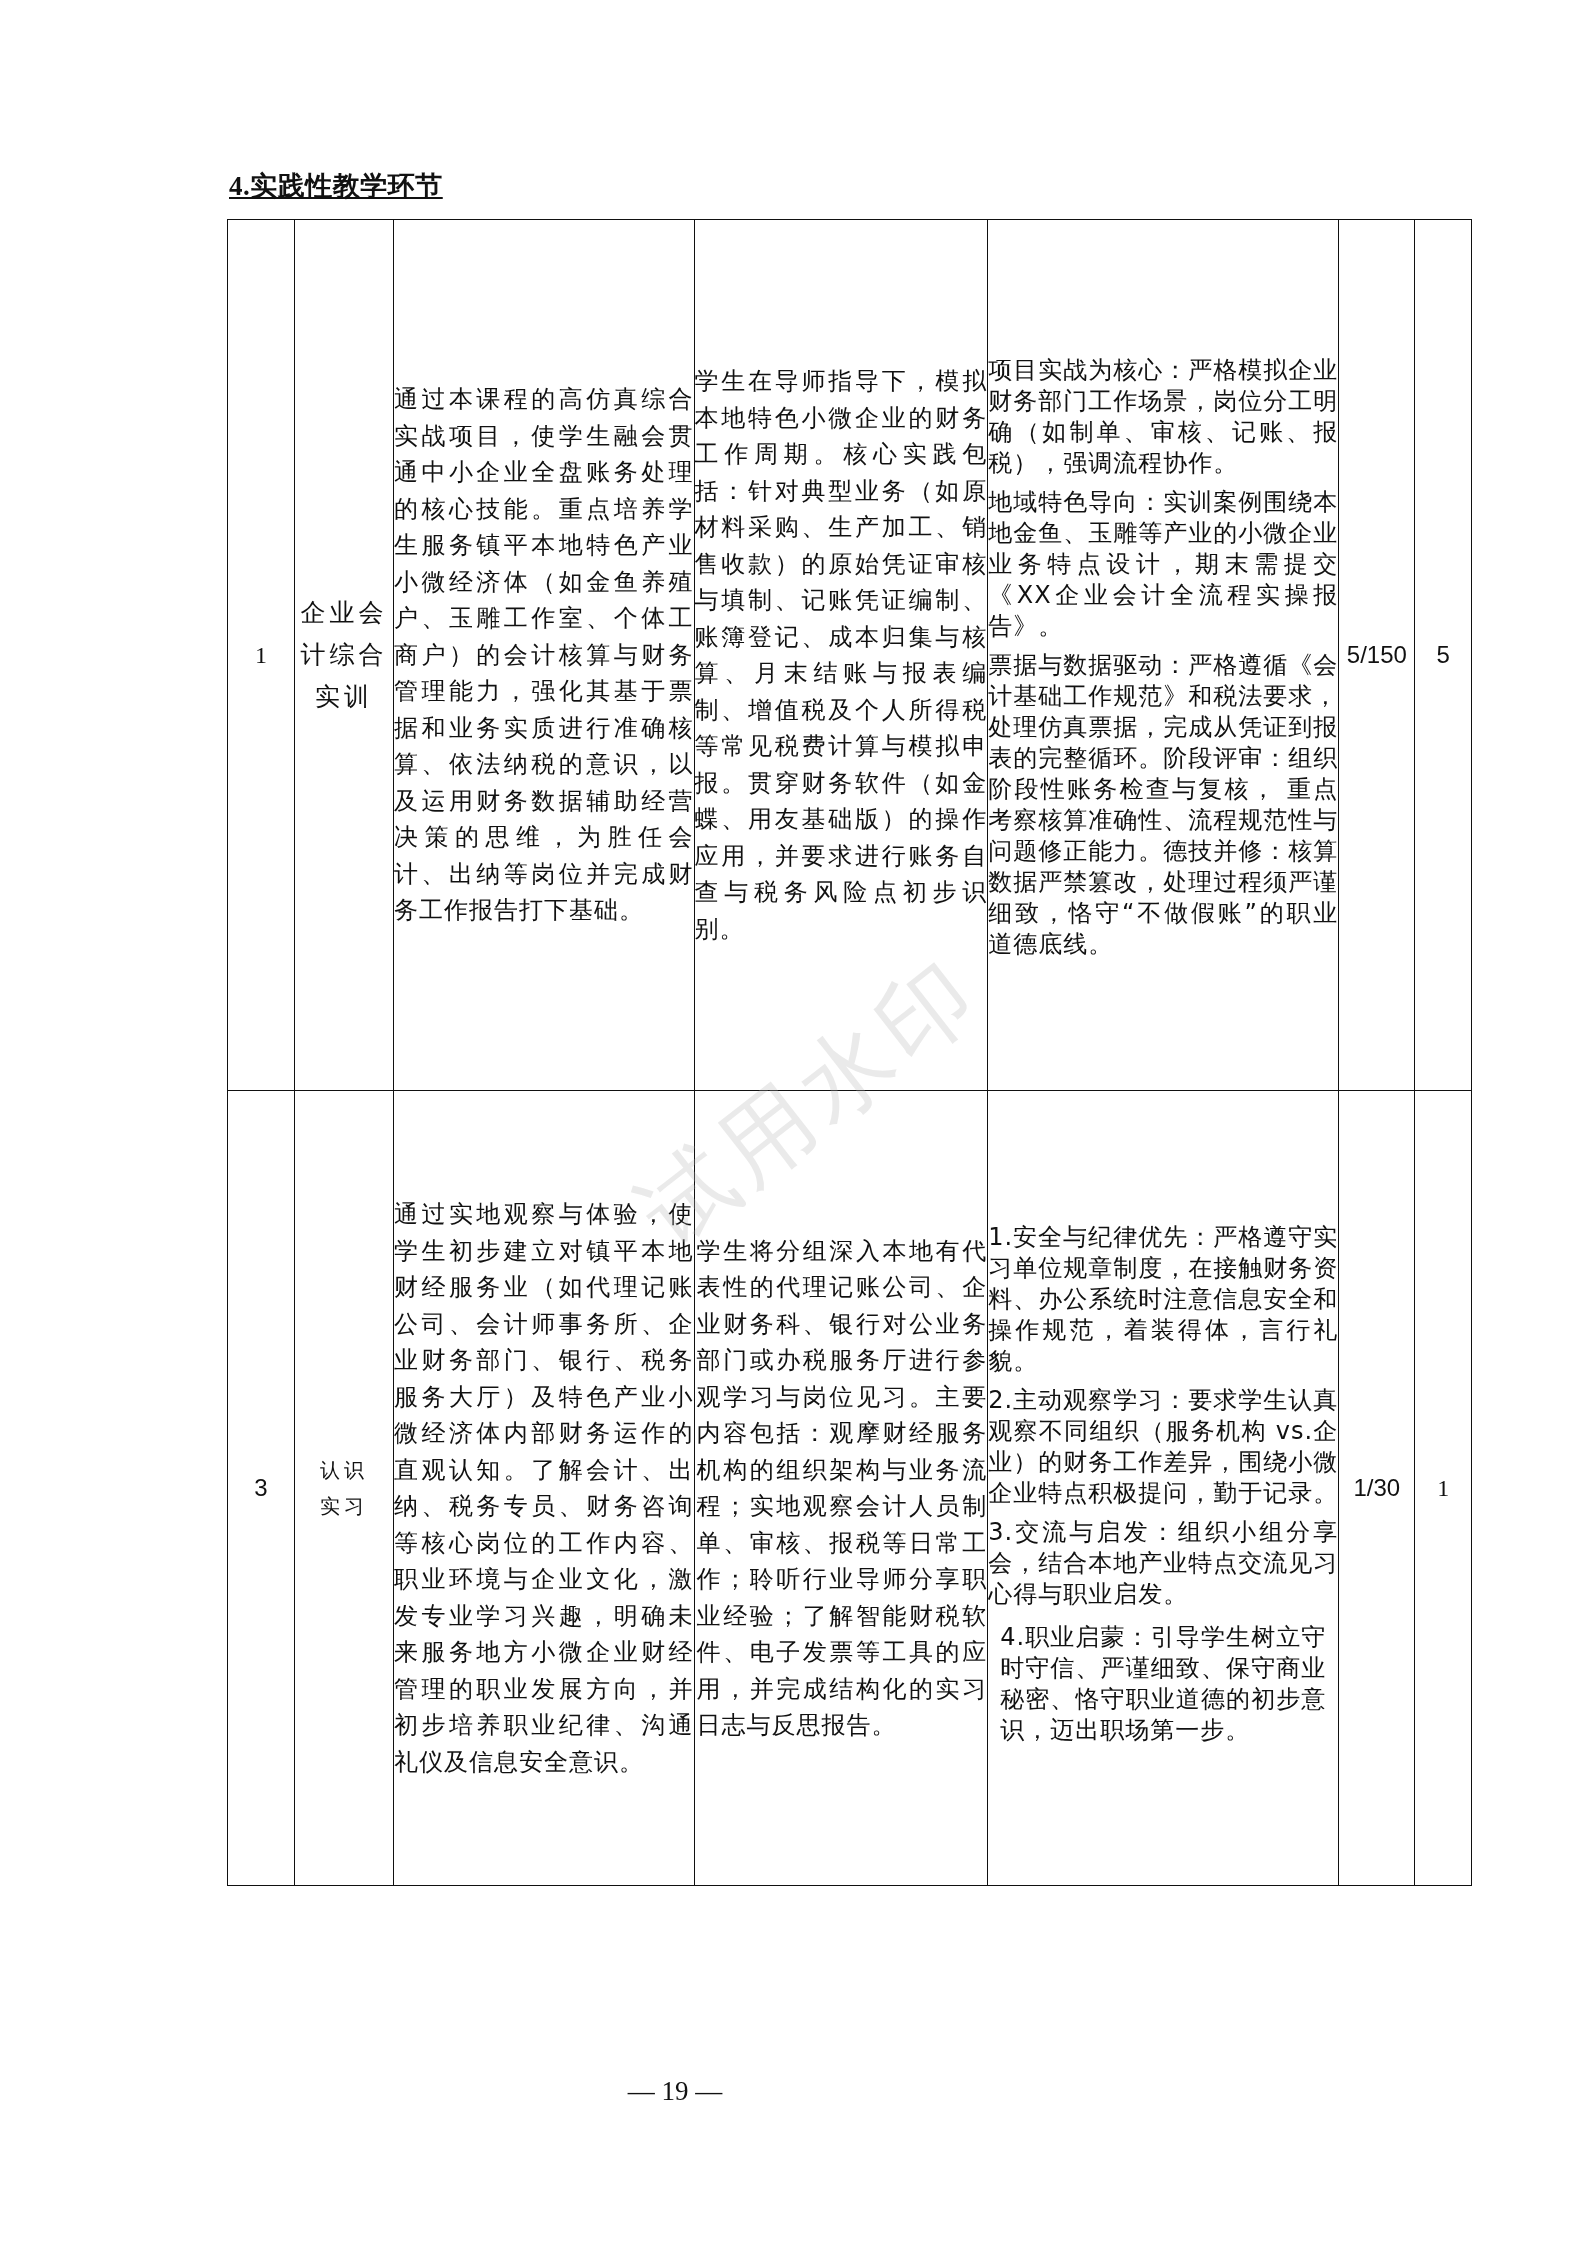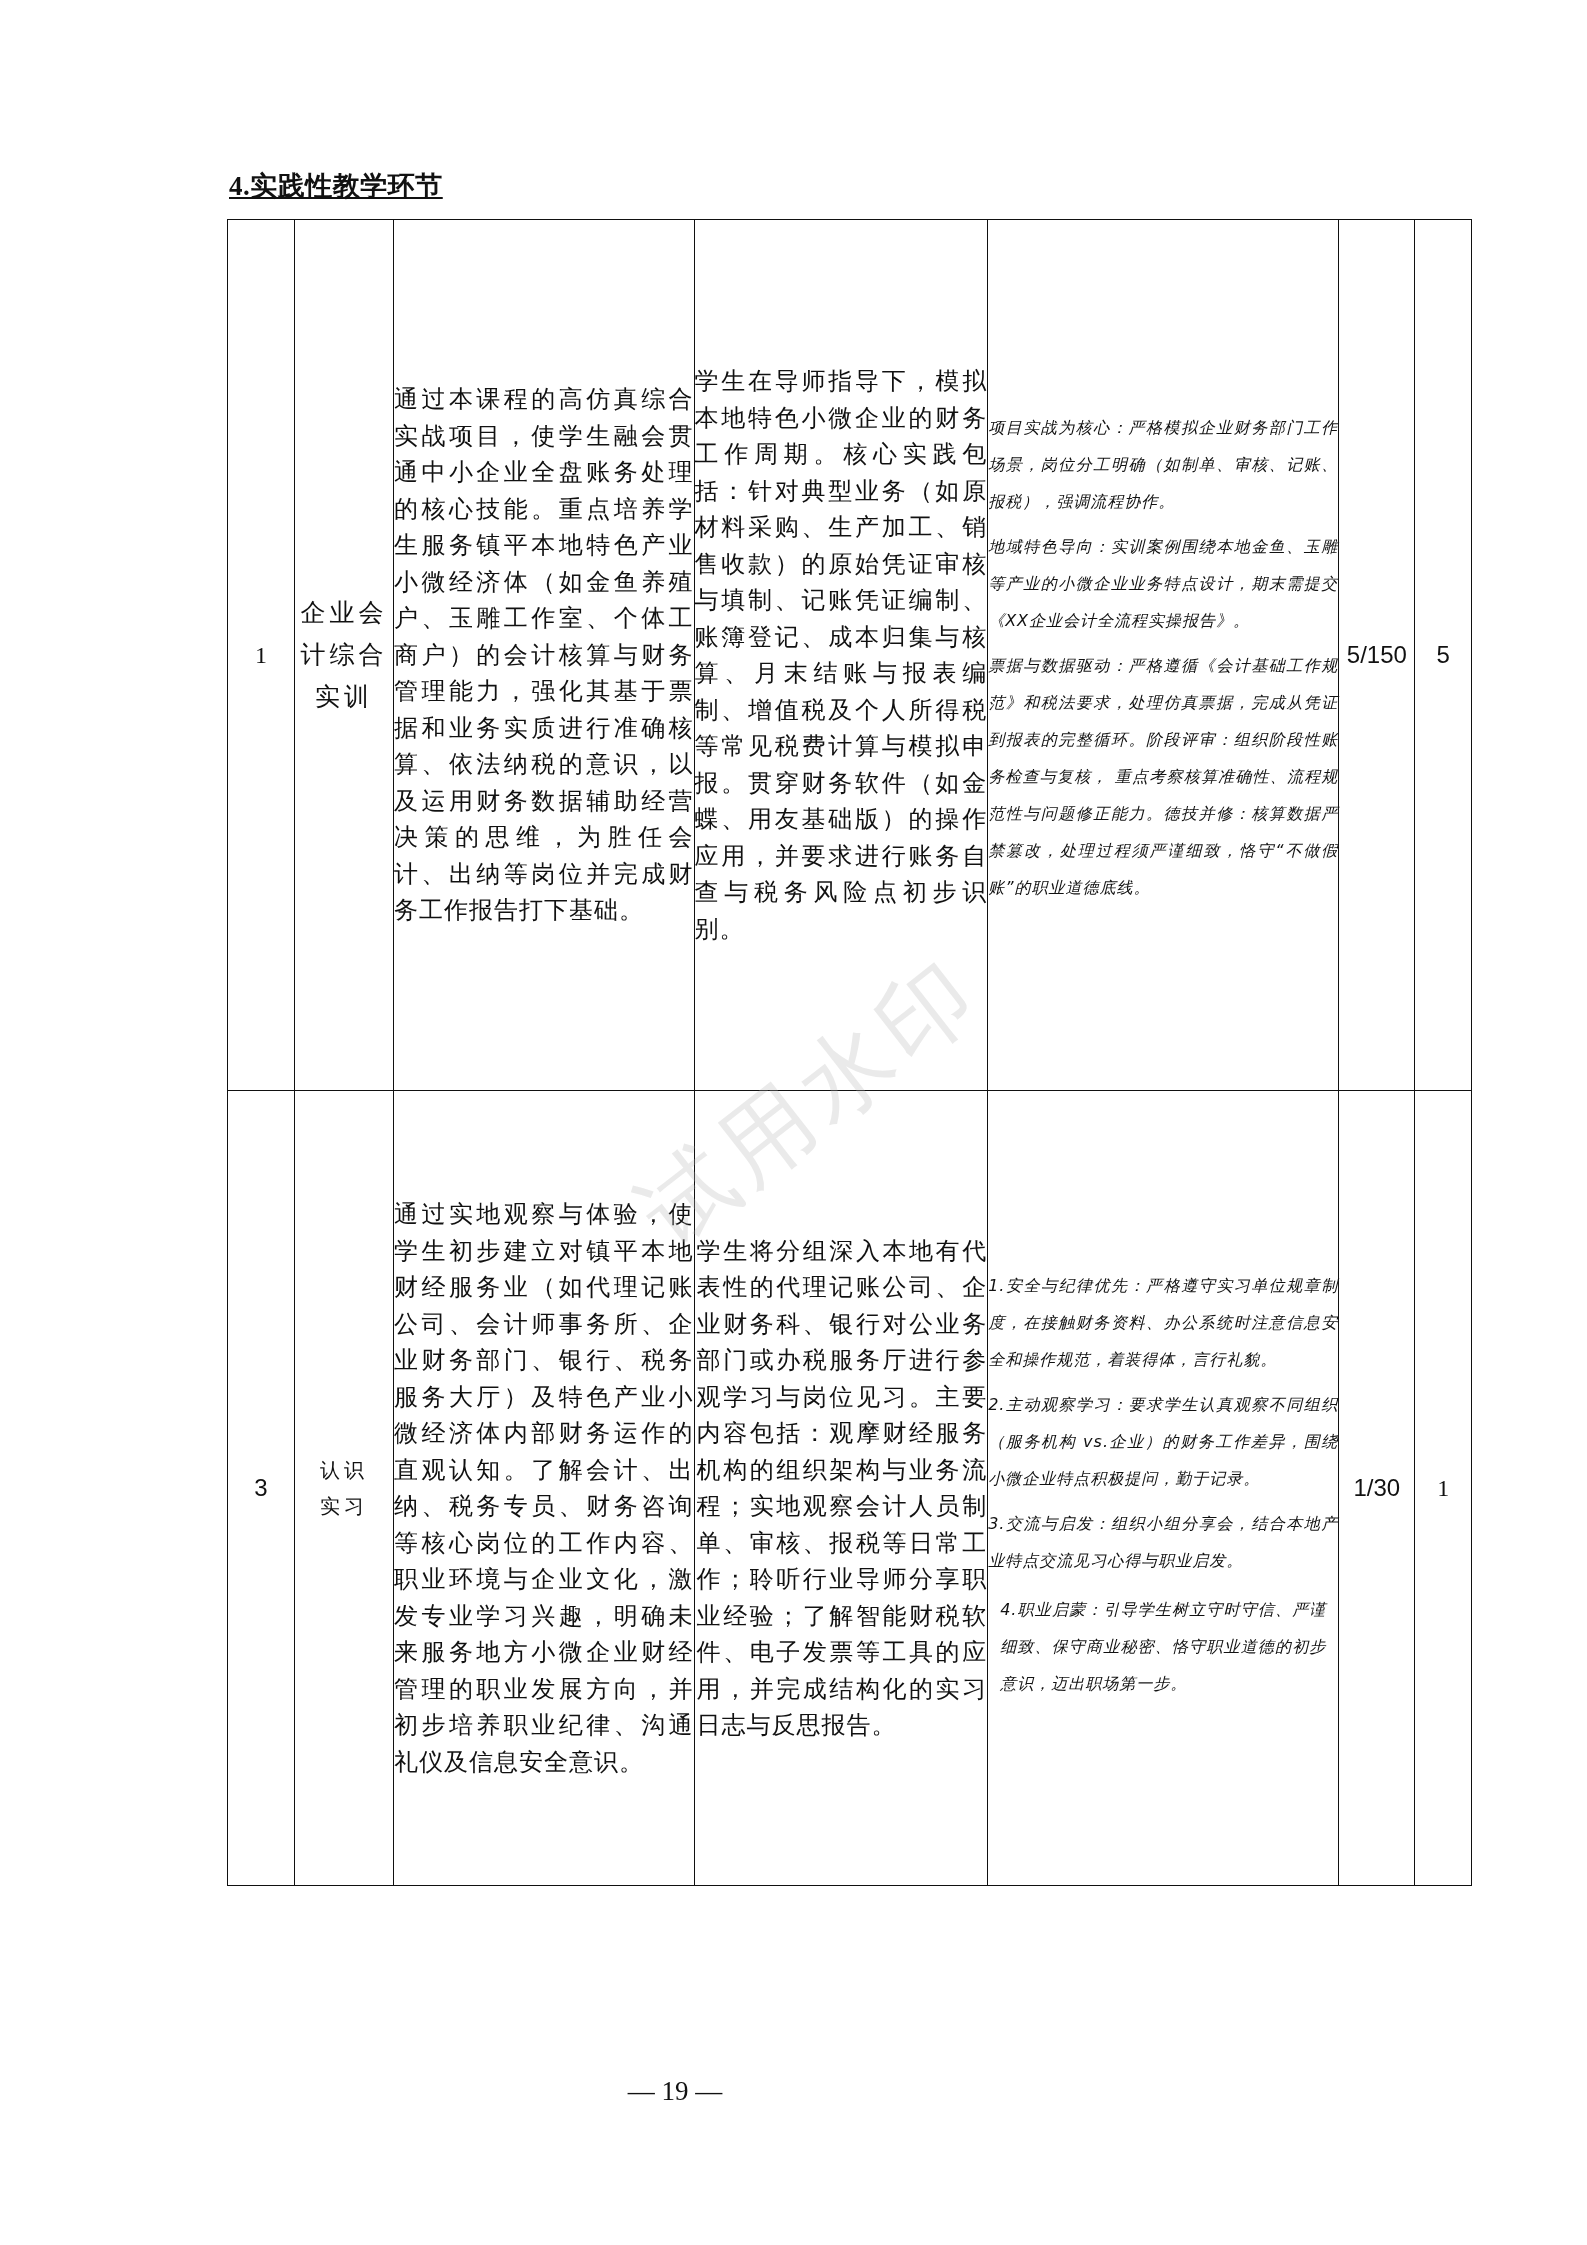--- a/index.html
+++ b/index.html
@@ -8,23 +8,23 @@
   .heading { position:absolute; left:229px; top:168px; font-size:27px; font-weight:bold;
              font-family:"Liberation Serif","DejaVu Serif",serif; letter-spacing:0.5px;text-decoration:underline; }
   table.main { position:absolute; left:227px; top:219px; border-collapse:collapse;
                table-layout:fixed; width:1245px; }
   table.main td, table.main th { border:1.5px solid #111; padding:0; vertical-align:middle; }
   th { font-weight:normal; font-size:25px; text-align:center; height:98px;
        font-family:"Liberation Serif","DejaVu Serif",serif; }
   .vhead { line-height:32px; }
   td.txt { font-size:24px; line-height:36.5px; padding:0 14px 0 22px; text-align:justify;
            font-family:"DejaVu Sans","Liberation Sans",sans-serif; letter-spacing:1px; }
-  td.req { padding:0 10px 0 13px; font-size:16px; line-height:37px; text-align:justify;
+  td.req { padding:0 10px 0 13px; font-size:24px; line-height:31px; text-align:justify;
            font-family:"DejaVu Sans","Liberation Sans",sans-serif; letter-spacing:1px;
-           vertical-align:top;font-style:italic; }
+           vertical-align:top; }
   td.req p { margin:0 0 8px 0; }
   td.center { text-align:center; font-size:24px; font-family:"Liberation Sans",sans-serif; }
   td.name { text-align:center; font-size:25px; line-height:42px; padding:0 10px;
             font-family:"DejaVu Sans","Liberation Sans",sans-serif; letter-spacing:4px; }
   td.name.small { font-size:20px; line-height:36px; }
   .row1 td { height:866px; }
   .row2 td { height:790px; }
   .footer { position:absolute; top:2076px; left:0; width:1350px; text-align:center;
             font-size:27px; font-family:"Liberation Serif","DejaVu Serif",serif; }
   .watermark { position:absolute; left:610px; top:1040px; font-size:92px; color:rgba(180,180,180,0.28);

